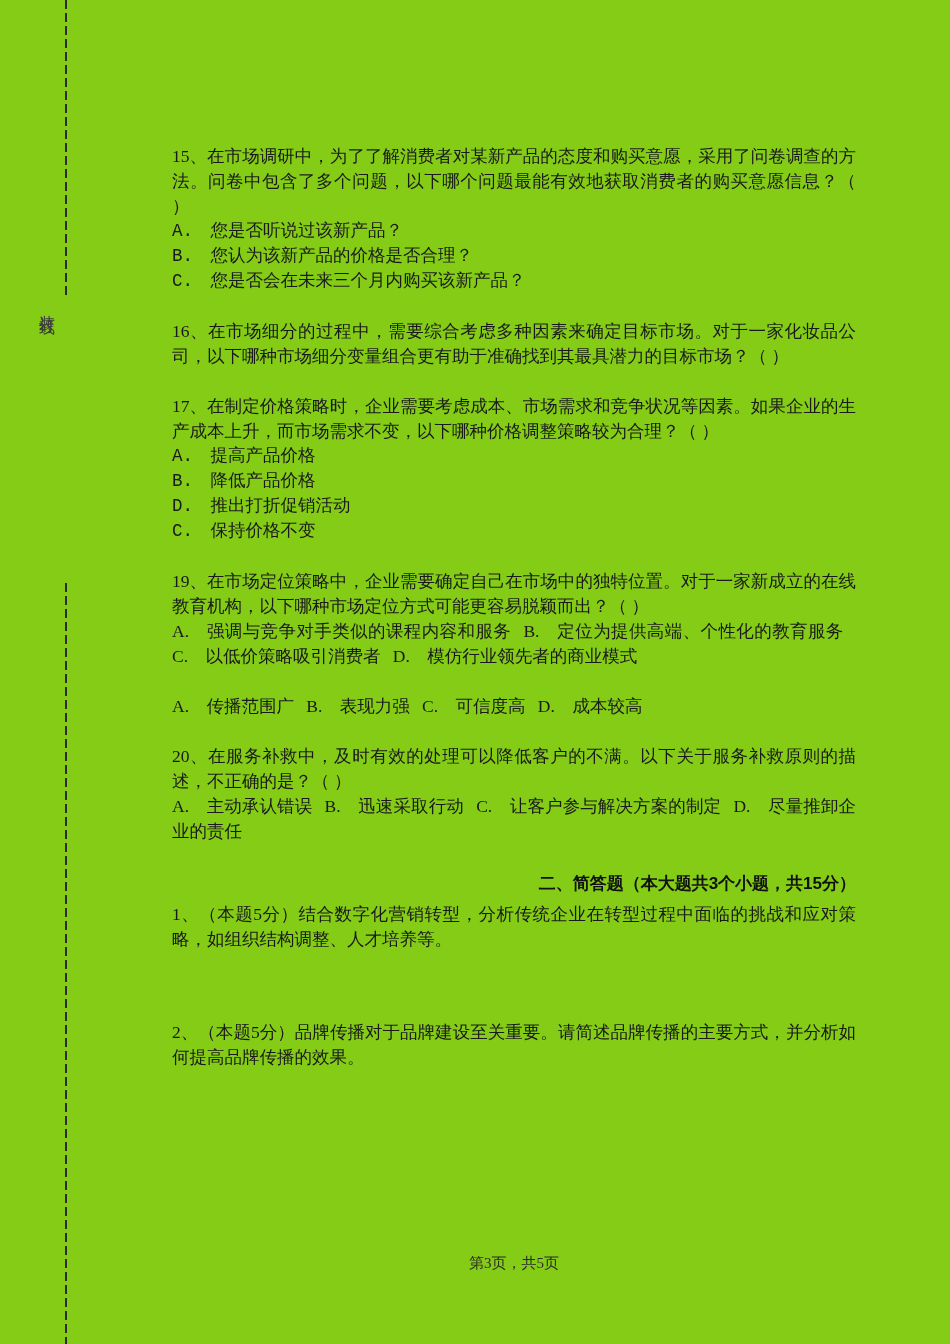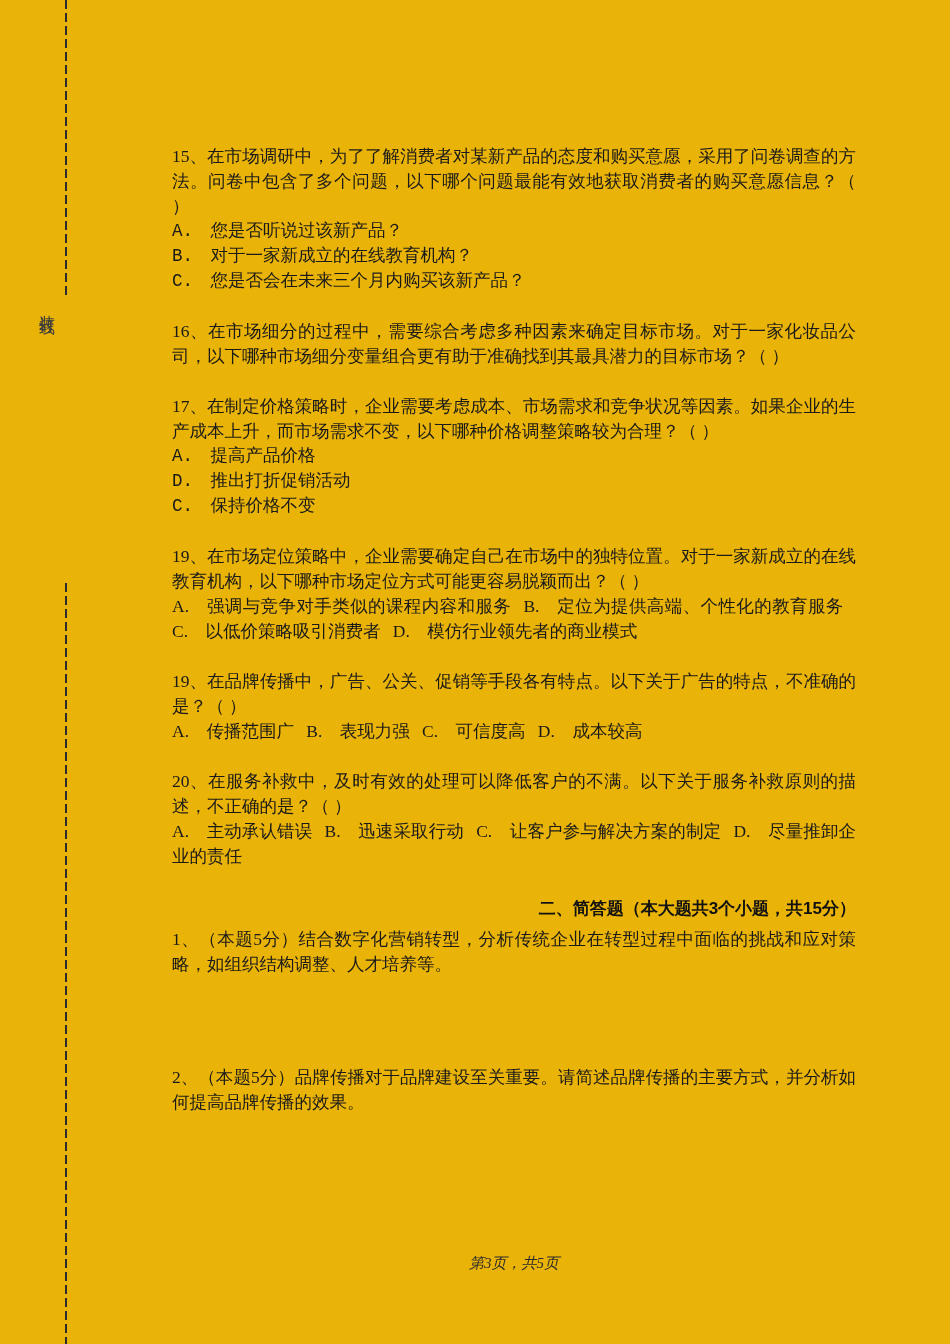--- a/index.html
+++ b/index.html
@@ -2,21 +2,21 @@
 <html><head>
 <meta charset="utf-8">
 <style>
   html, body { margin: 0; padding: 0; }
   body { background: #ffffff; }
 
   .page {
     position: relative;
     width: 950px;
     height: 1344px;
-    background: #eab308;
+    background: #84cc16;
     overflow: hidden;
     font-family: "Liberation Serif", "DejaVu Serif", serif;
     color: #1a1a1a;
   }
 
   
   .binding-line {
     position: absolute;
     left: 65px;
     width: 2px;
@@ -61,73 +61,72 @@
     font-family: "Liberation Sans", "DejaVu Sans", sans-serif;
     font-weight: 700;
     font-size: 17px;
     line-height: 30px;
     margin: 0 0 3px 0;
     text-align: right;
     color: #111111;
   }
 
   .short-answer { margin: 0; }
-  .short-answer.first { margin-bottom: 88px; }
+  .short-answer.first { margin-bottom: 68px; }
 
   .answer-space { height: 0; }
 
   
   .page-footer {
     position: absolute;
     left: 172px;
     top: 1253px;
     width: 684px;
     text-align: center;
     font-size: 15px;
     line-height: 20px;
     color: #2b2b2b;
-    font-style: italic;
   }
 </style>
 </head>
 <body>
 
 <div class="page">
 
   <div class="binding-line top"></div>
   <div class="binding-label">装订线</div>
   <div class="binding-line bottom"></div>
 
   <div class="content">
 
     <div class="question">
       <div class="stem">15、在市场调研中，为了了解消费者对某新产品的态度和购买意愿，采用了问卷调查的方法。问卷中包含了多个问题，以下哪个问题最能有效地获取消费者的购买意愿信息？（ ）</div>
       <div class="option-line">A. 您是否听说过该新产品？</div>
-      <div class="option-line">B. 对于一家新成立的在线教育机构？</div>
+      <div class="option-line">B. 您认为该新产品的价格是否合理？</div>
       <div class="option-line">C. 您是否会在未来三个月内购买该新产品？</div>
     </div>
 
     <div class="question">
       <div class="stem">16、在市场细分的过程中，需要综合考虑多种因素来确定目标市场。对于一家化妆品公司，以下哪种市场细分变量组合更有助于准确找到其最具潜力的目标市场？（ ）</div>
     </div>
 
     <div class="question">
       <div class="stem">17、在制定价格策略时，企业需要考虑成本、市场需求和竞争状况等因素。如果企业的生产成本上升，而市场需求不变，以下哪种价格调整策略较为合理？（ ）</div>
       <div class="option-line">A. 提高产品价格</div>
+      <div class="option-line">B. 降低产品价格</div>
       <div class="option-line">D. 推出打折促销活动</div>
       <div class="option-line">C. 保持价格不变</div>
     </div>
 
     <div class="question">
       <div class="stem">19、在市场定位策略中，企业需要确定自己在市场中的独特位置。对于一家新成立的在线教育机构，以下哪种市场定位方式可能更容易脱颖而出？（ ）</div>
       <div class="options-inline">A. 强调与竞争对手类似的课程内容和服务  B. 定位为提供高端、个性化的教育服务  C. 以低价策略吸引消费者  D. 模仿行业领先者的商业模式</div>
     </div>
 
     <div class="question">
-      <div class="stem">19、在品牌传播中，广告、公关、促销等手段各有特点。以下关于广告的特点，不准确的是？（ ）</div>
       <div class="options-inline">A. 传播范围广  B. 表现力强  C. 可信度高  D. 成本较高</div>
     </div>
 
     <div class="question">
       <div class="stem">20、在服务补救中，及时有效的处理可以降低客户的不满。以下关于服务补救原则的描述，不正确的是？（ ）</div>
       <div class="options-inline">A. 主动承认错误  B. 迅速采取行动  C. 让客户参与解决方案的制定  D. 尽量推卸企业的责任</div>
     </div>
 
     <div class="section-heading">二、简答题（本大题共3个小题，共15分）</div>
 

